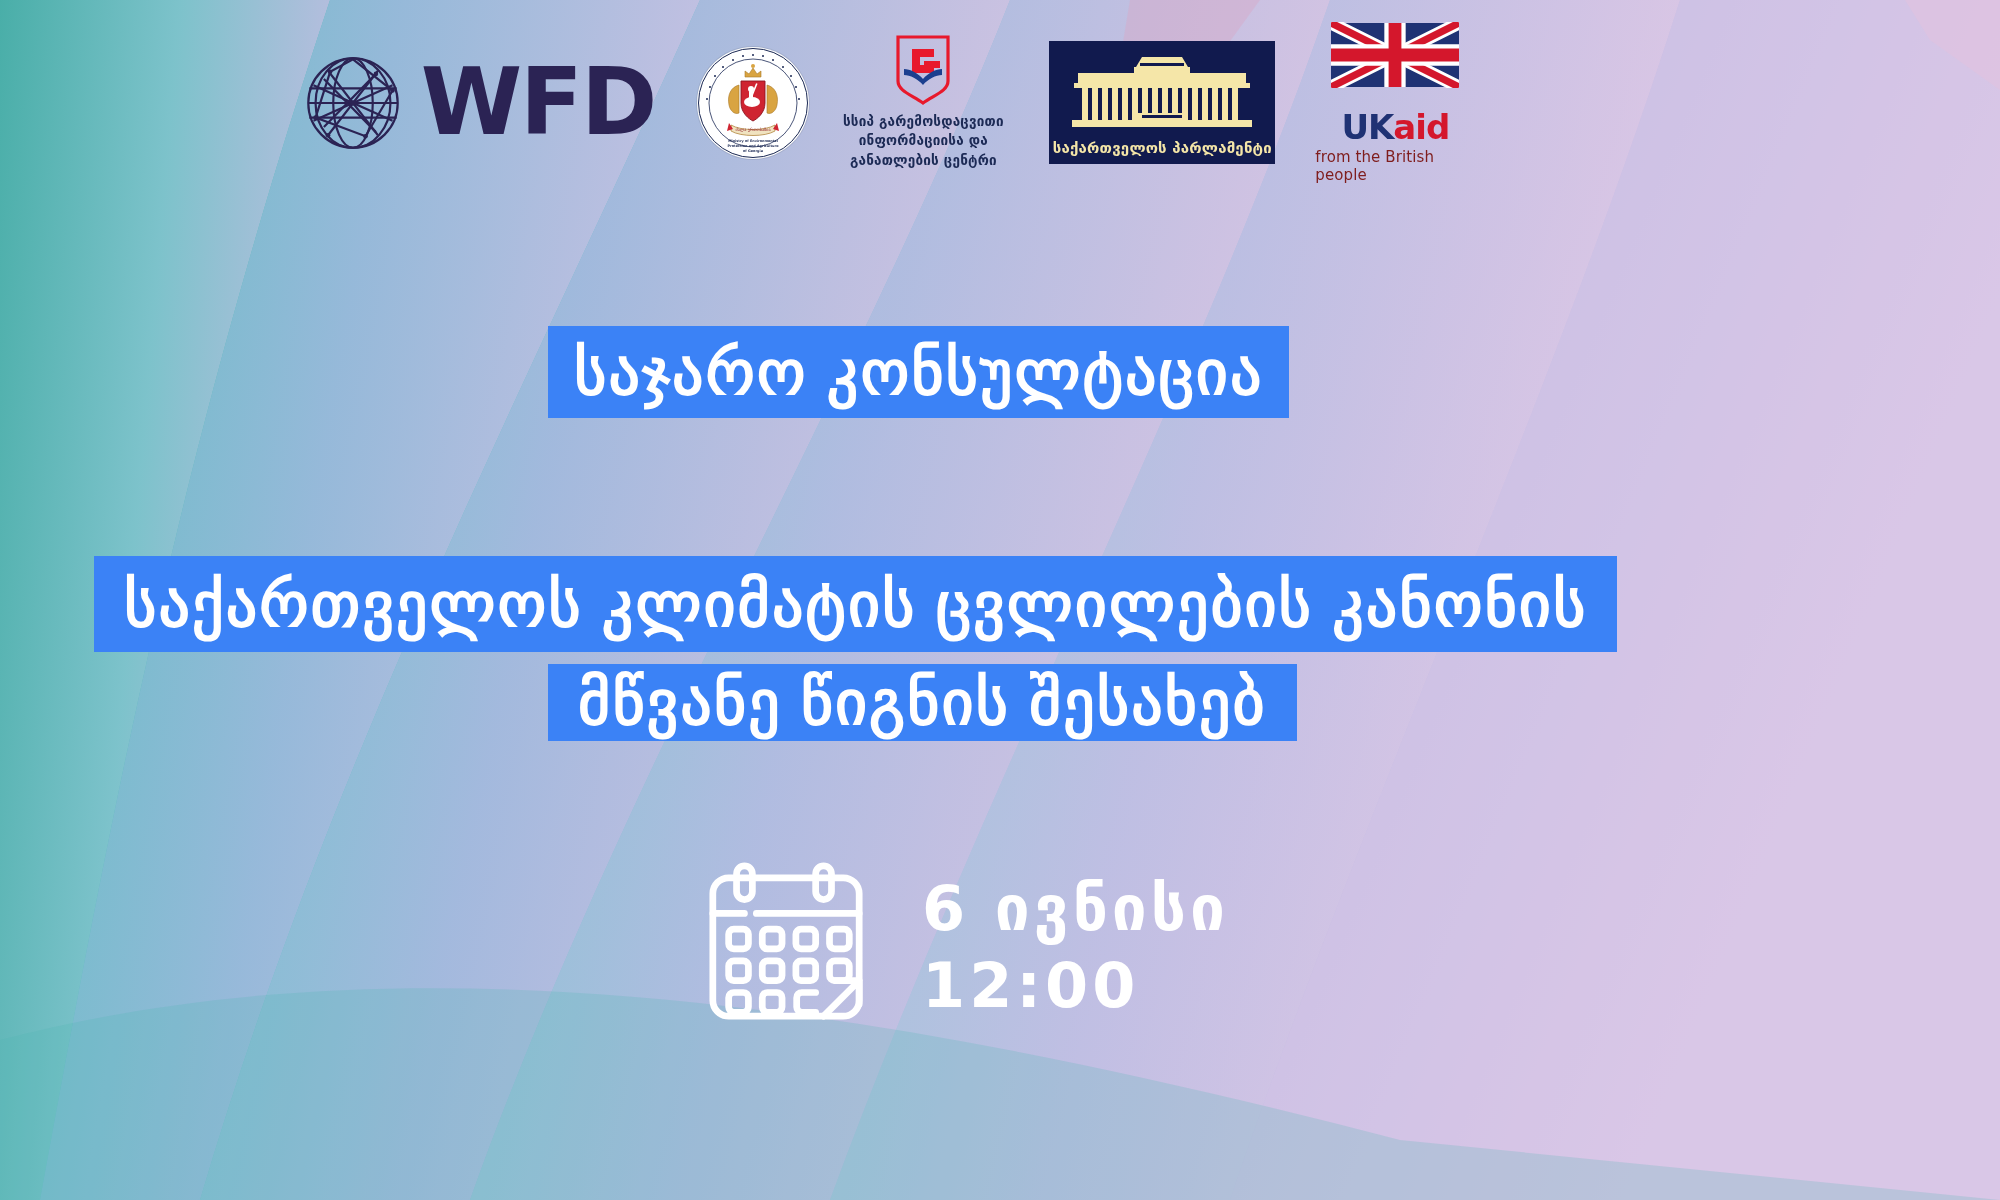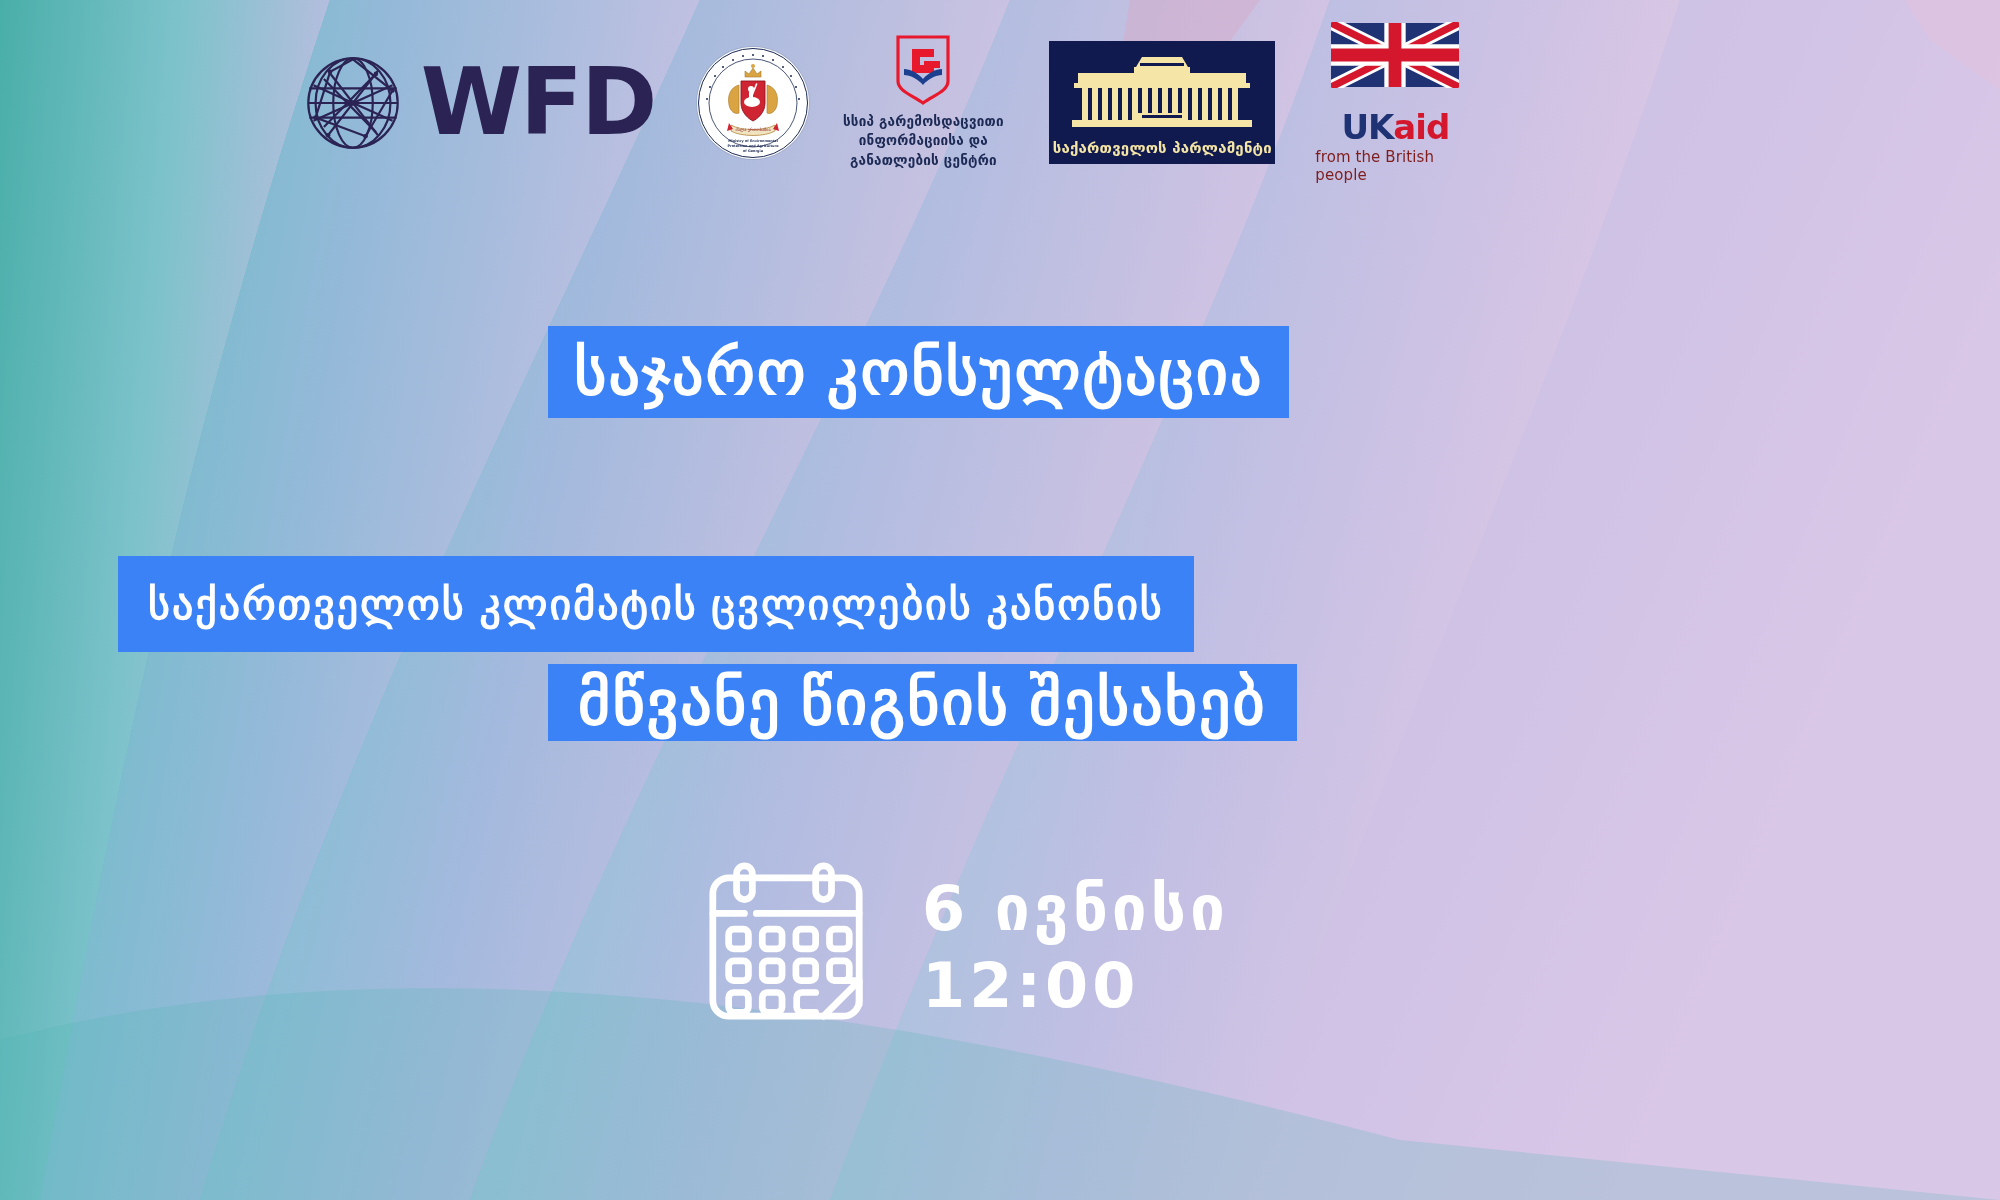--- a/index.html
+++ b/index.html
@@ -66,22 +66,22 @@
     position:absolute; background:#3b82f6; color:#ffffff;
     display:flex; align-items:center; white-space:nowrap;
     font-family:Liberation Sans, sans-serif;
     font-weight:bold; letter-spacing:2px;
   }
   #banner-1{
     left:548px; top:326px; height:92px; padding:0 26px;
     font-size:62px; justify-content:center;
   }
   #banner-2{
-    left:118px; top:556px; height:96px; padding:16px 30px;
-    font-size:42px;
+    left:94px; top:556px; height:96px; padding:16px 30px;
+    font-size:62px;
   }
   #banner-3{
     left:548px; top:664px; height:77px; padding:0 30px;
     font-size:62px;
   }
 
   
   .date-block{
     position:absolute; left:700px; top:858px;
     display:flex; align-items:center; gap:50px;justify-content:center;

